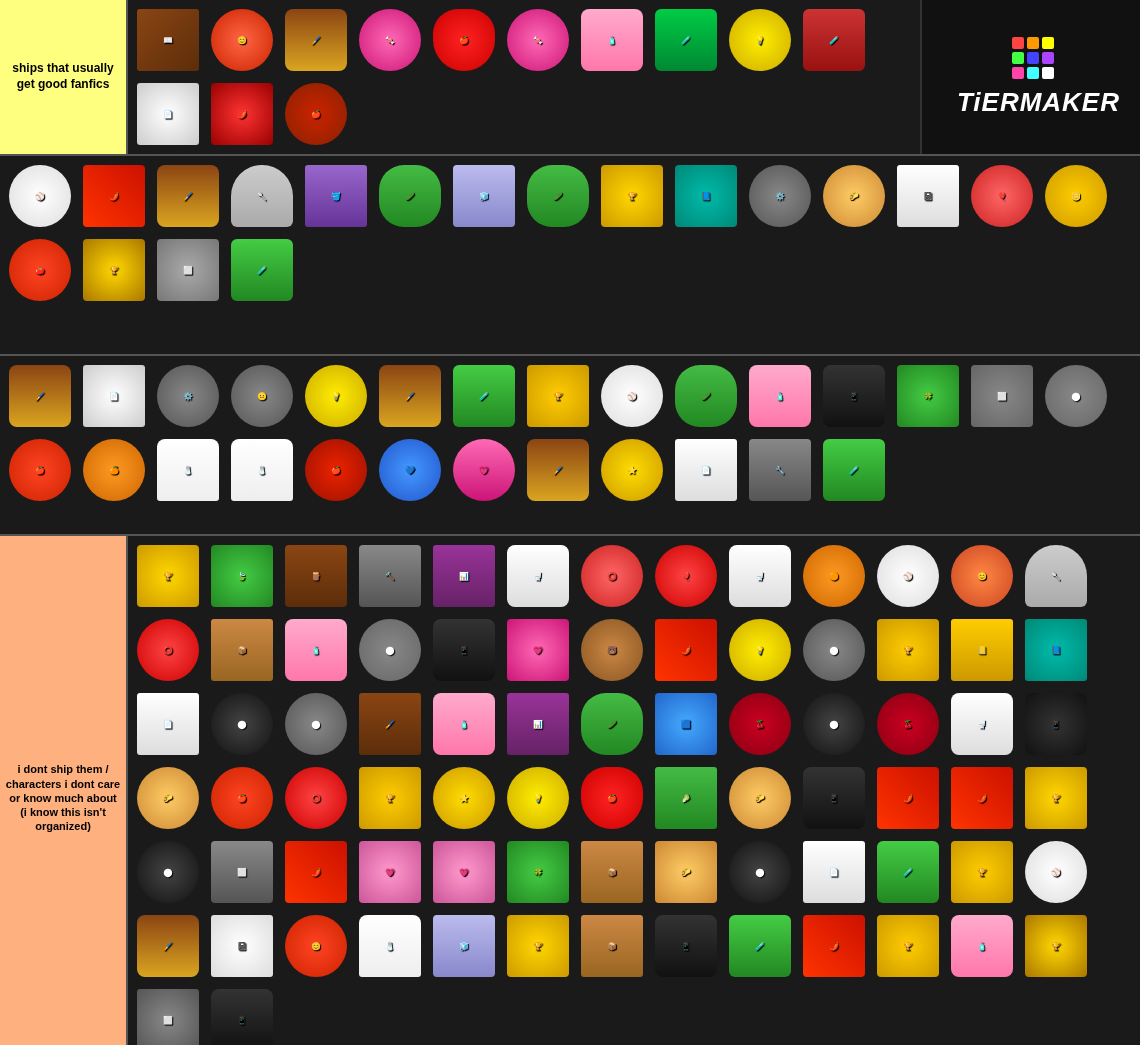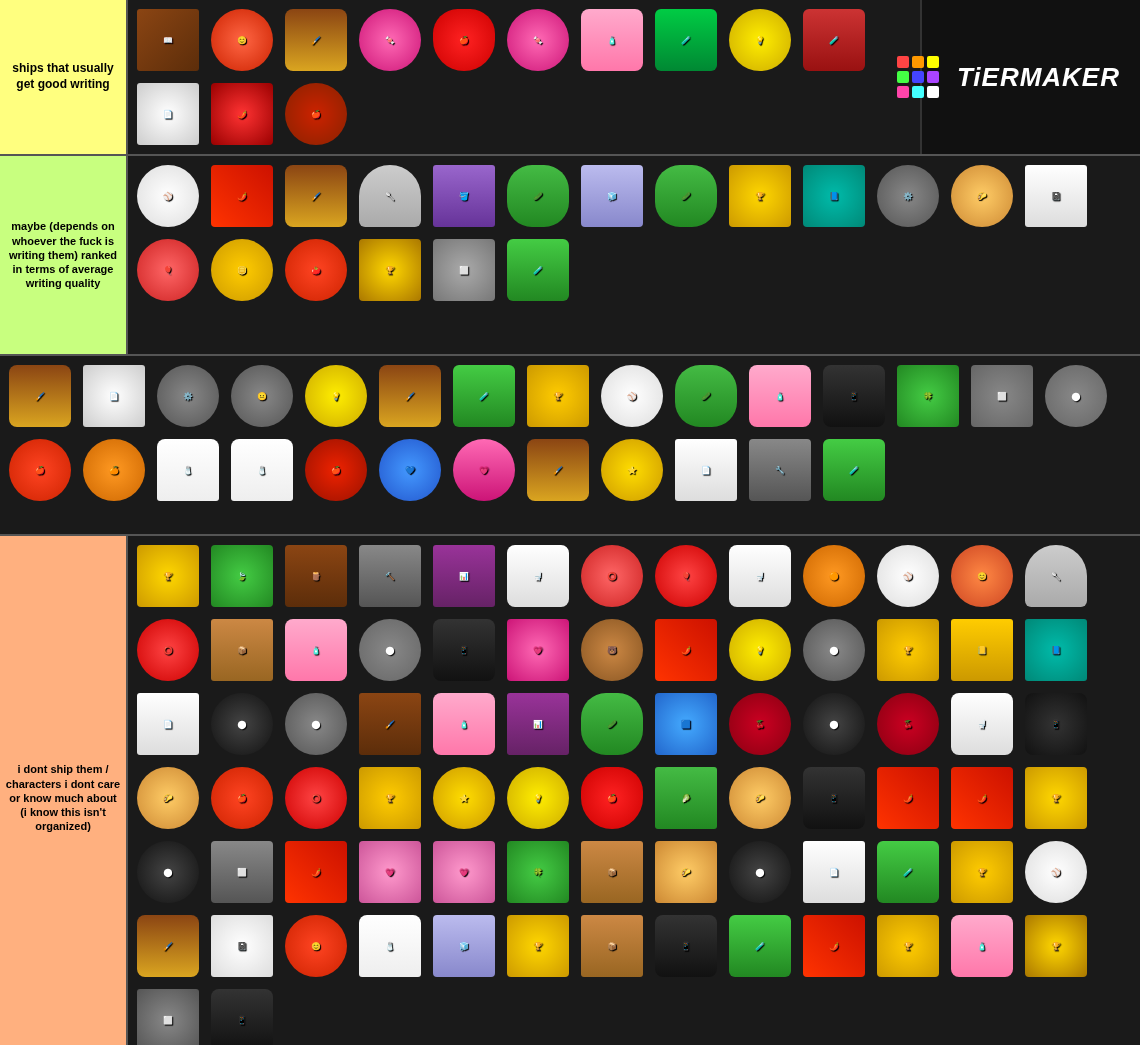--- a/index.html
+++ b/index.html
@@ -42,20 +42,21 @@
       height: 72px;
       display: flex;
       align-items: center;
       justify-content: center;
       position: relative;
     }
     .tiermaker-logo {
       display: flex;
       align-items: center;
       gap: 8px;
+      flex-direction: column;
     }
 
     
     .char-icon {
       width: 64px;
       height: 64px;
       border-radius: 4px;
       display: flex;
       align-items: center;
       justify-content: center;
@@ -90,21 +91,21 @@
       height: 62px;
       font-size: 8px;
     }
   </style>
 </head>
 <body>
 
 <div style="width:1140px; background:#1a1a1a;">
 
   <div class="tier-row" style="min-height:90px; border-bottom:2px solid #555; display:flex;">
-    <div class="tier-label" style="background:#ffff7f; width:128px; min-width:128px; border-right:2px solid #555; display:flex; align-items:center; justify-content:center; text-align:center; font-size:12px; font-weight:bold; color:#000; padding:5px;">ships that usually get good writing</div>
+    <div class="tier-label" style="background:#ffff7f; width:128px; min-width:128px; border-right:2px solid #555; display:flex; align-items:center; justify-content:center; text-align:center; font-size:12px; font-weight:bold; color:#000; padding:5px;">ships that usually get good fanfics</div>
     <div class="tier-content" style="flex:1; display:flex; flex-wrap:wrap; align-content:flex-start; padding:4px; gap:2px; background:#1a1a1a;">
 
       <div class="character">
           <div class="char-icon c-book" style="background:linear-gradient(135deg,#8B4513,#5c2d0a); border-radius:3px;">📖</div>
         </div>
       <div class="character">
           <div class="char-icon c-red-face" style="background:radial-gradient(circle,#ff6644,#cc2200); border-radius:50%;">😊</div>
         </div>
       <div class="character">
           <div class="char-icon" style="background:linear-gradient(#8B4513,#DAA520); border-radius:8px;">🖌️</div>
@@ -153,21 +154,20 @@
           <div class="tm-cell" style="background:#ff44aa;"></div>
           <div class="tm-cell" style="background:#44ffff;"></div>
           <div class="tm-cell" style="background:#ffffff;"></div>
         </div>
         <span style="color:#ffffff; font-size:26px; font-weight:900; font-style:italic; letter-spacing:1px;">TiERMAKER</span>
       </div>
     </div>
   </div>
 
   <div class="tier-row" style="min-height:200px; border-bottom:2px solid #555; display:flex;">
-    <div class="tier-label" style="background:#c8ff7f; width:128px; min-width:128px; border-right:2px solid #555; display:flex; align-items:center; justify-content:center; text-align:center; font-size:11px; font-weight:bold; color:#000; padding:5px;">maybe (depends on whoever the fuck is writing them) ranked in terms of average writing quality</div>
     <div class="tier-content" style="flex:1; display:flex; flex-wrap:wrap; align-content:flex-start; padding:4px; gap:2px; background:#1a1a1a;">
       <div class="character">
           <div class="char-icon" style="background:radial-gradient(circle,#ffffff,#dddddd);border-radius:50%;">⚾</div>
         </div>
       <div class="character">
           <div class="char-icon" style="background:linear-gradient(45deg,#ff3300,#cc1100);">🌶️</div>
         </div>
       <div class="character">
           <div class="char-icon" style="background:linear-gradient(#8B4513,#DAA520);border-radius:8px;">🖌️</div>
         </div>

